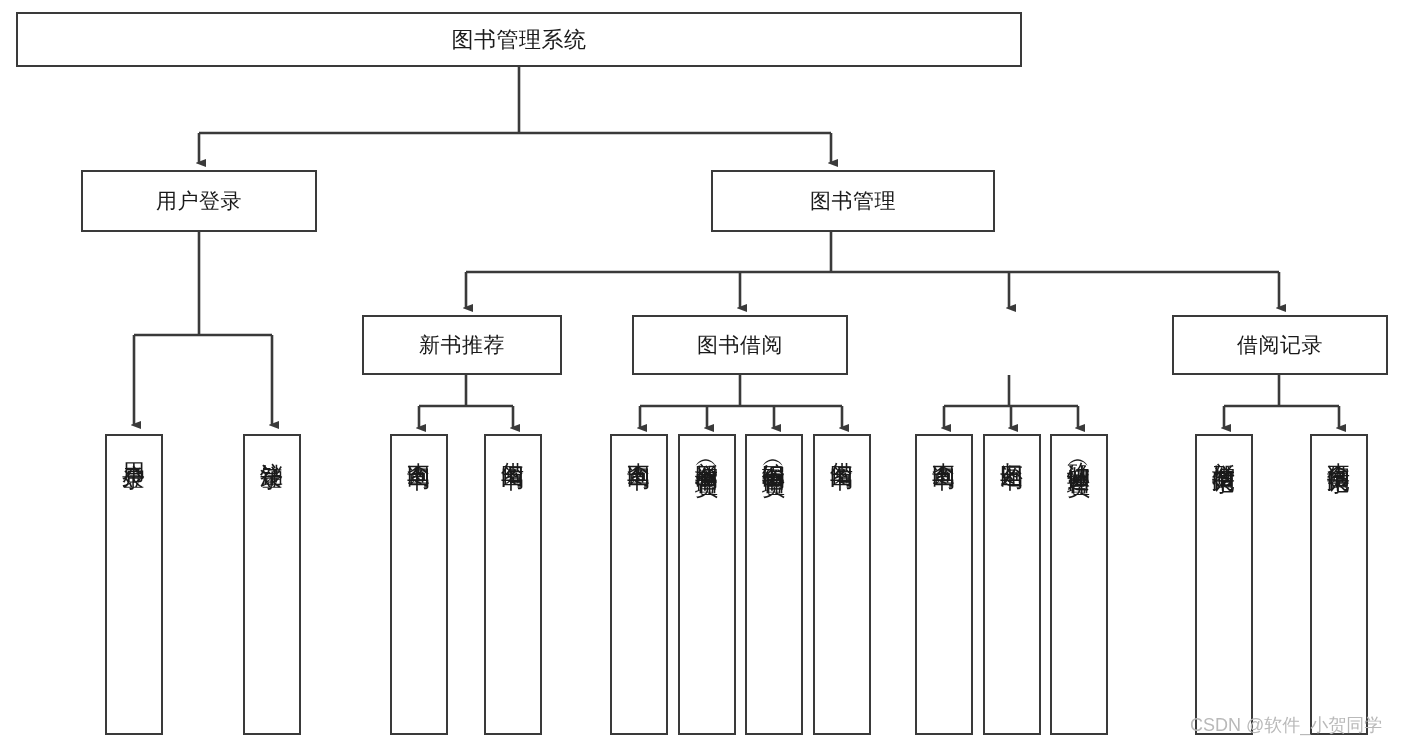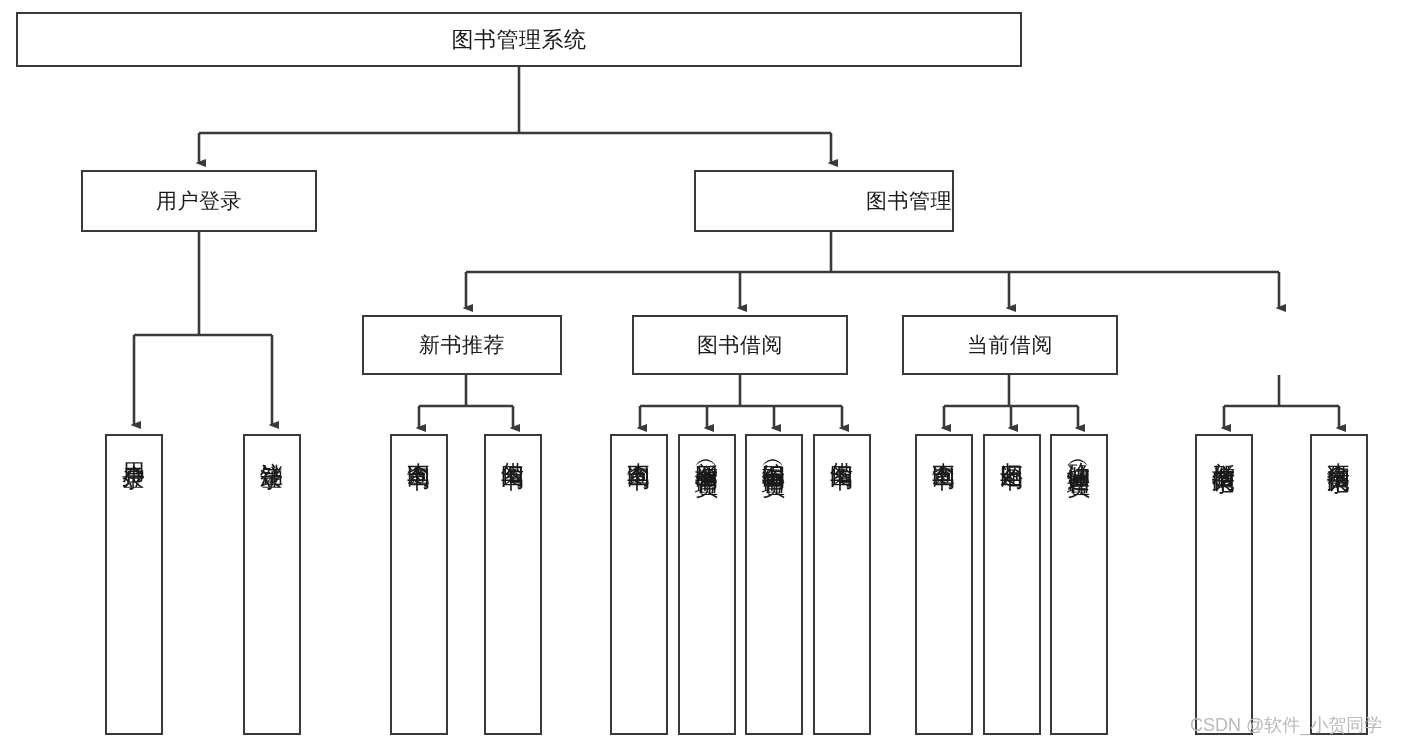--- a/index.html
+++ b/index.html
@@ -130,32 +130,32 @@
     </g>
   </svg>
 
   <div class="node horiz root" style="left:16px; top:12px; width:1006px; height:55px;">
     <span class="node-label">图书管理系统</span>
   </div>
 
   <div class="node horiz" style="left:81px; top:170px; width:236px; height:62px;">
     <span class="node-label">用户登录</span>
   </div>
-  <div class="node horiz" style="left:694px; top:170px; width:260px; height:62px;justify-content:flex-end;">
+  <div class="node horiz" style="left:711px; top:170px; width:284px; height:62px;">
     <span class="node-label">图书管理</span>
   </div>
 
   <div class="node horiz" style="left:362px; top:315px; width:200px; height:60px;">
     <span class="node-label">新书推荐</span>
   </div>
   <div class="node horiz" style="left:632px; top:315px; width:216px; height:60px;">
     <span class="node-label">图书借阅</span>
   </div>
-  <div class="node horiz" style="left:902px; top:315px; width:216px; height:60px;">
-    <span class="node-label">当前借阅</span>
+  <div class="node horiz" style="left:1172px; top:315px; width:216px; height:60px;">
+    <span class="node-label">借阅记录</span>
   </div>
 
   <div class="node leaf" style="left:105px; top:434px; width:58px; height:301px;">
     <span class="node-label">用户登录</span>
   </div>
   <div class="node leaf" style="left:243px; top:434px; width:58px; height:301px;">
     <span class="node-label">注销登录</span>
   </div>
 
   <div class="node leaf" style="left:390px; top:434px; width:58px; height:301px;">

